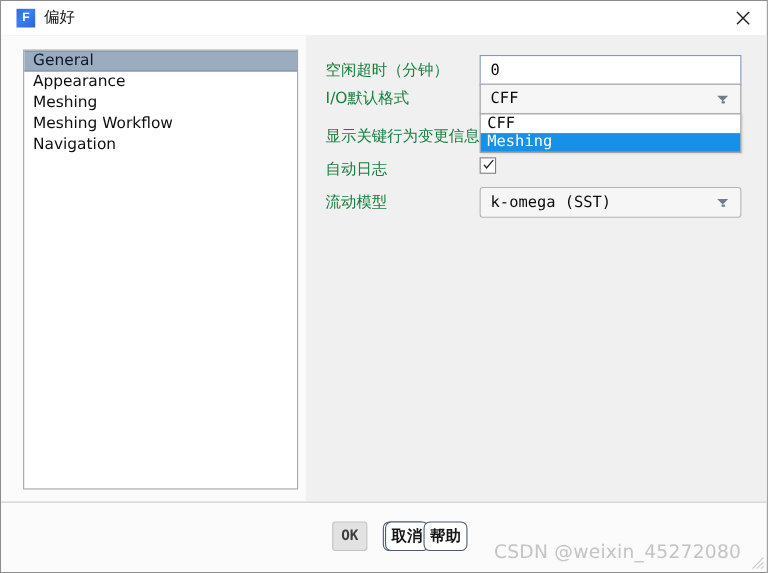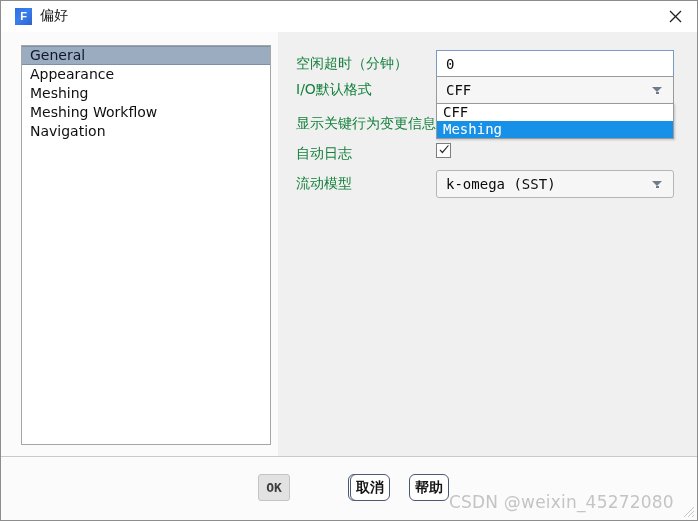--- a/index.html
+++ b/index.html
@@ -280,20 +280,21 @@
     cursor: default;
   }
   .btn.ok {
     background: #e2e2e2;
     border: 1px solid #c3c3c3;
     border-radius: 3px;
     font-family: "DejaVu Sans Mono", monospace;
     font-weight: bold;
     font-size: 13px;
     color: #3d3d3d;
+    margin-left: 44px;
   }
   .watermark {
     position: absolute;
     left: 448px;
     top: 491px;
     font-size: 17px;
     color: #c4c4c4;
     font-family: "DejaVu Sans", sans-serif;
     white-space: nowrap;
     letter-spacing: 0.2px;
@@ -378,21 +379,21 @@
         </div>
       </div>
 
     </div>
   </div>
 
   <div class="footer">
     <div class="btn ok" style="left:257px; width:32px;">OK</div>
     <div class="btn" style="left:299px; width:40px;margin-left:48px;">默认</div>
     <div class="btn" style="left:349px; width:40px;">取消</div>
-    <div class="btn" style="left:408px; width:40px;">帮助</div>
+    <div class="btn" style="left:384px; width:40px;">帮助</div>
   </div>
 
   <div class="watermark">CSDN @weixin_45272080</div>
 
   <svg class="grip" viewBox="0 0 13 13">
     <line x1="12" y1="2" x2="2" y2="12" stroke="#c8c8c8" stroke-width="1"></line>
     <line x1="12" y1="6" x2="6" y2="12" stroke="#c8c8c8" stroke-width="1"></line>
     <line x1="12" y1="10" x2="10" y2="12" stroke="#c8c8c8" stroke-width="1"></line>
   </svg>
 

